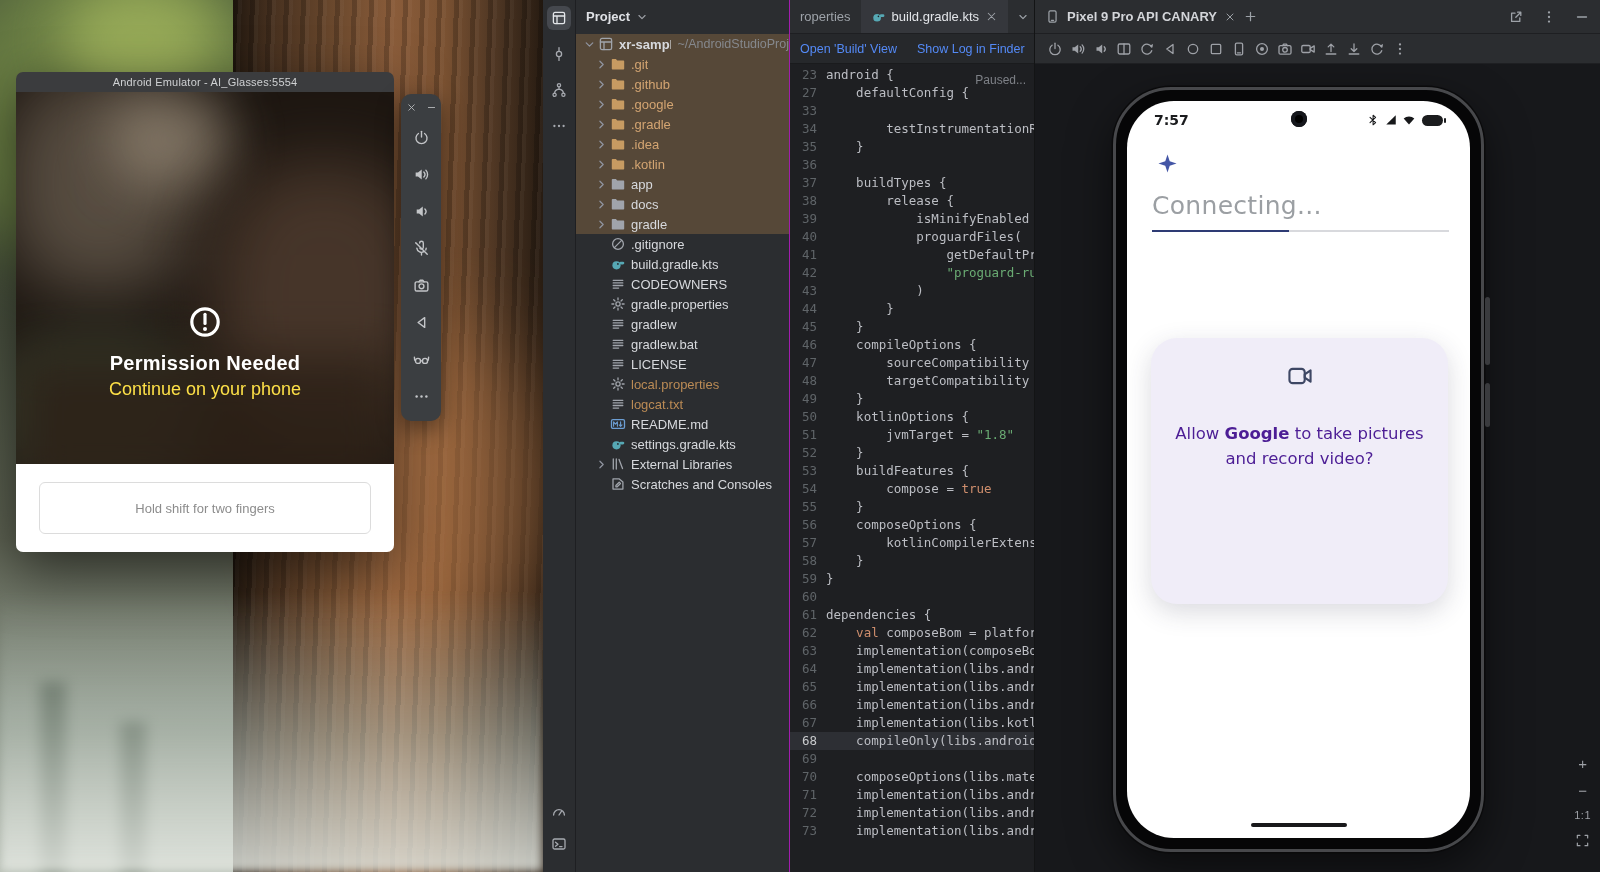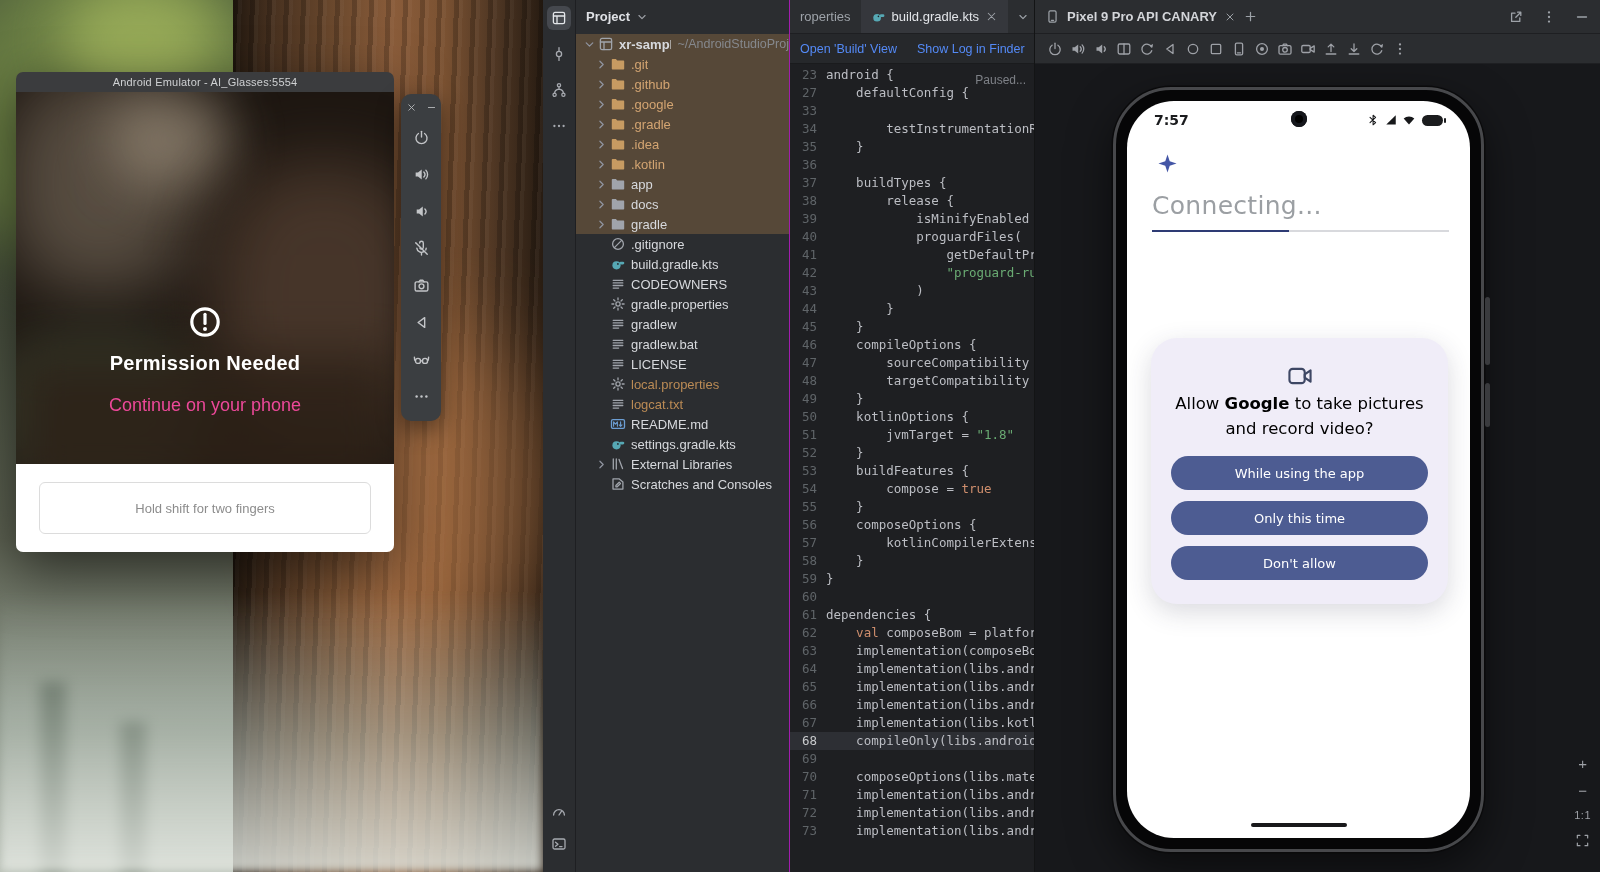--- a/index.html
+++ b/index.html
@@ -33,21 +33,21 @@
   .ev-wall   { left:-10px; top:-20px; width:190px; height:220px; background:#b3a28c; filter:blur(34px); opacity:.55; }
   .ev-light  { left:95px; top:0; width:120px; height:95px; background:#d9c7ad; filter:blur(26px); opacity:.6; }
   .ev-couch  { left:-30px; bottom:-20px; width:220px; height:150px; background:#47523d; filter:blur(26px); opacity:.9; }
   .ev-warm   { right:-40px; top:70px; width:220px; height:280px; background:#6b5140; filter:blur(34px); opacity:.8; }
   .ev-floor  { left:0; bottom:-30px; width:100%; height:140px; background:#38291d; filter:blur(24px); opacity:.85; border-radius:0; }
   .ev-shade  { position:absolute; inset:0; background:rgba(16,11,8,.28); }
   .emu-overlay { position:absolute; inset:0; display:flex; flex-direction:column; align-items:center;
     padding-top:213px; color:#fff; }
   .alert { width:34px; height:34px; color:#fff; }
   .emu-head { margin-top:13px; font-size:20px; font-weight:700; letter-spacing:.3px; color:#fff; }
-  .emu-sub  { margin-top:20px; font-size:18px; color:#ec4899; font-weight:400;text-align:right; }
+  .emu-sub  { margin-top:4px; font-size:18px; color:#fde047; font-weight:400;text-align:right; }
   .emu-bottom { height:88px; background:#fff; display:flex; align-items:center; justify-content:center; }
   .hint-box { width:332px; height:52px; border:1px solid #dcdcdc; border-radius:6px;
     display:flex; align-items:center; justify-content:center; color:#8c8c8c; font-size:13px; background:#fff; }
 
   
   .emu-tb { position:absolute; left:401px; top:94px; width:40px; background:#3b3e41; border-radius:10px;
     padding:8px 0 6px; display:flex; flex-direction:column; align-items:center;
     box-shadow:0 8px 24px rgba(0,0,0,.45); }
   .emu-tb-top { display:flex; gap:9px; margin-bottom:6px; color:#b7b9bc; }
   .emu-tb-top .ic { width:11px; height:11px; }
@@ -139,21 +139,21 @@
   .batt:after { content:''; position:absolute; right:-3px; top:3px; width:2.5px; height:5px;
     background:#1b1c1e; border-radius:1.5px; }
   .sparkle { position:absolute; left:30px; top:52px; width:21px; height:21px; }
   .connecting { position:absolute; left:25px; top:90px; font-size:25px; color:#9b9fa3; letter-spacing:.3px; }
   .progress { position:absolute; left:25px; top:129px; width:297px; height:2px; background:#d8d9dd; }
   .progress-fill { width:46%; height:100%; background:#2e3b74; }
   .dlg { position:absolute; left:24px; top:237px; width:297px; height:266px; background:#f0edf8;
     border-radius:26px; box-shadow:0 8px 26px rgba(50,50,80,.18); display:flex; flex-direction:column;
     align-items:center; padding-top:25px; }
   .dlg-cam { width:26px; height:26px; color:#3e4764; }
-  .dlg-text { margin-top:2px; width:256px; text-align:center; font-size:16.5px; line-height:25px; color:#000000; }
+  .dlg-text { margin-top:32px; width:256px; text-align:center; font-size:16.5px; line-height:25px; color:#4c1d95; }
   .dlg-text b { font-weight:700; }
   .dlg-btns { margin-top:15px; display:flex; flex-direction:column; gap:11px; align-items:center; }
   .dlg-btn { width:257px; height:34px; border-radius:17px; background:#4d5c92; color:#fff; font-size:13px;
     display:flex; align-items:center; justify-content:center; cursor:pointer; }
   .home { position:absolute; bottom:11px; left:50%; transform:translateX(-50%); width:96px; height:4.5px;
     background:#19191b; border-radius:3px; }
 
   
   .zoom { position:absolute; right:9px; bottom:24px; display:flex; flex-direction:column; align-items:center;
     gap:12px; color:#9da0a6; }
@@ -1022,25 +1022,20 @@
             <div class="dlg">
               <span class="ic dlg-cam">
                   <svg viewBox="0 0 16 16" fill="none" stroke="currentColor" stroke-width="1.3" stroke-linecap="round" stroke-linejoin="round">
                     <rect x="1.5" y="3.6" width="9.4" height="8.8" rx="2"></rect>
                     <path d="M10.9 7l3.6-2.5v7L10.9 9z"></path>
                   </svg>
                 </span>
               <div class="dlg-text">
                 <span>Allow </span><b>Google</b><span> to take pictures and record video?</span>
               </div>
-              <div class="dlg-btns" id="dlg-btns">
-                  <div class="dlg-btn">While using the app</div>
-                  <div class="dlg-btn">Only this time</div>
-                  <div class="dlg-btn">Don't allow</div>
-                </div>
             </div>
             <div class="home"></div>
           </div>
         </div>
         <div class="zoom">
           <span class="zoom-item">+</span>
           <span class="zoom-item">−</span>
           <span class="zoom-item ratio">1:1</span>
           <span class="ic">
               <svg viewBox="0 0 16 16" fill="none" stroke="currentColor" stroke-width="1.3" stroke-linecap="round" stroke-linejoin="round">

